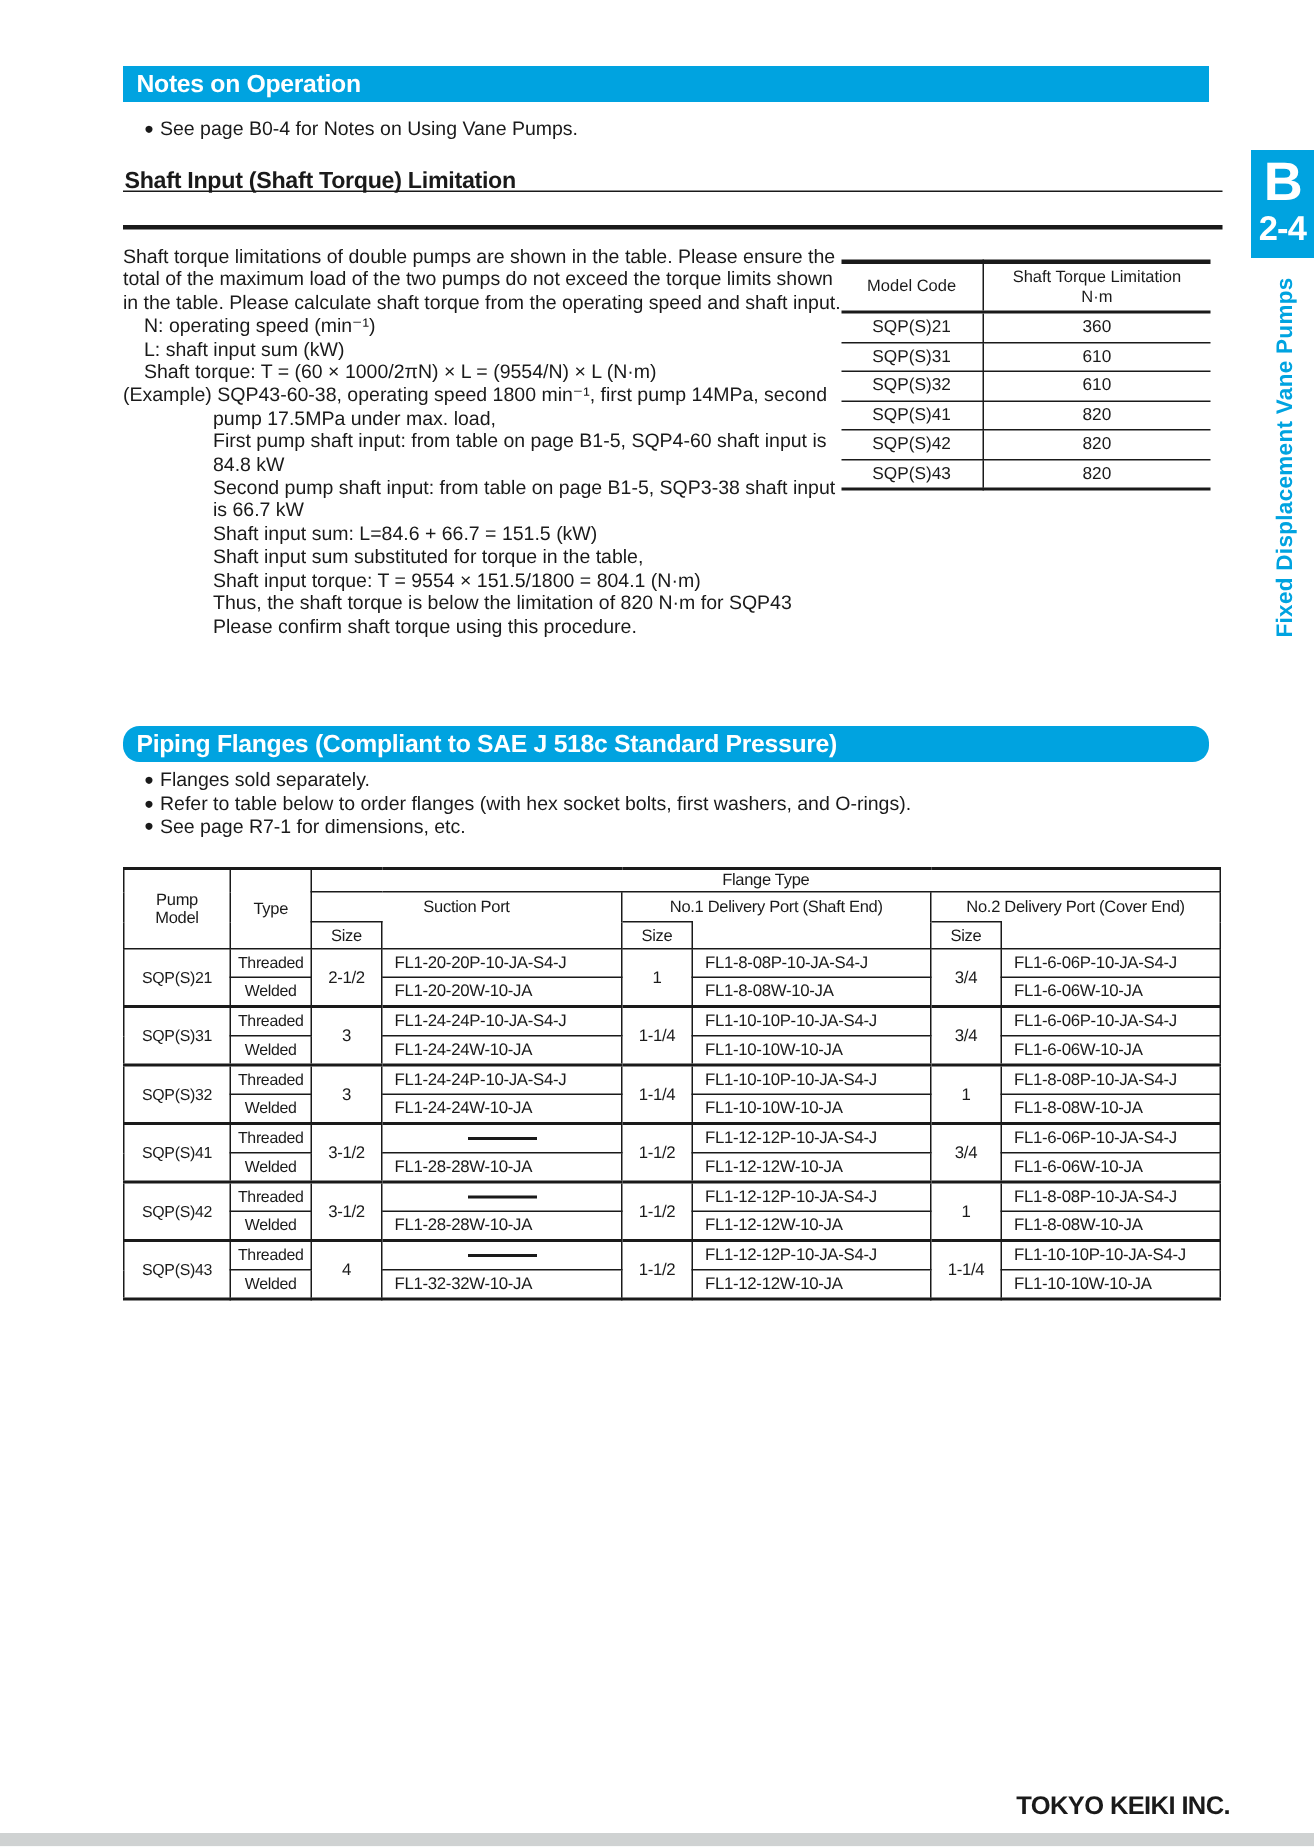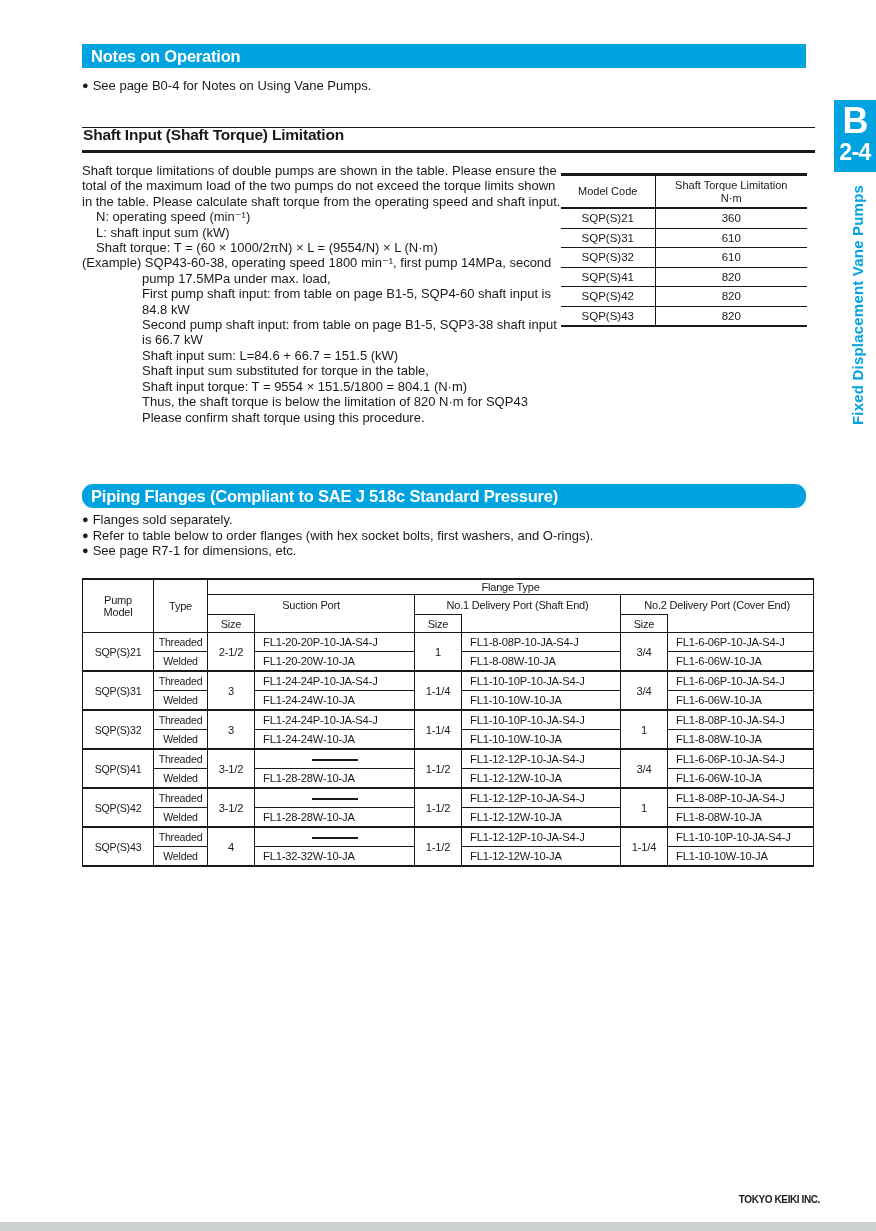--- a/index.html
+++ b/index.html
@@ -6,27 +6,27 @@
   html,body{margin:0;padding:0;background:#fff;}
   .page{position:relative;width:876px;height:1231px;background:#fff;overflow:hidden;
         font-family:"Liberation Sans","DejaVu Sans",sans-serif;color:var(--ink);}
 
   .bar{position:absolute;left:82px;width:724px;height:24px;background:var(--accent);
        color:#fff;font-weight:bold;font-size:16.5px;line-height:24px;padding-left:9px;
        letter-spacing:-0.2px;box-sizing:border-box;}
   #notes-bar{top:44px;}
   #piping-bar{top:484px;border-radius:11px;}
 
-  .bullet-line{position:absolute;left:82px;font-size:13px;line-height:15.5px;}
+  .bullet-line{position:absolute;left:96px;font-size:13px;line-height:15.5px;}
   .bullet-line .dot{font-size:11px;margin-right:4px;vertical-align:1px;}
 
   .rule{position:absolute;left:82px;width:733px;background:var(--ink);}
   #rule-top{top:127px;height:1px;}
   #rule-bot{top:150px;height:2.5px;}
-  #sec-title{position:absolute;left:83px;top:126px;font-size:15.5px;font-weight:bold;letter-spacing:-0.2px;}
+  #sec-title{position:absolute;left:83px;top:112px;font-size:15.5px;font-weight:bold;letter-spacing:-0.2px;}
 
   .paragraph{position:absolute;left:82px;top:163px;width:500px;font-size:13px;}
   .pline{line-height:15.4px;white-space:nowrap;}
   .pline.ind1{padding-left:14px;}
   .pline.ind2{padding-left:60px;}
 
   
   .torque{position:absolute;left:561px;top:173px;width:246px;border-collapse:collapse;
           table-layout:fixed;font-size:11.5px;border-top:3px solid var(--ink);border-bottom:2px solid var(--ink);}
   .torque th,.torque td{font-weight:normal;text-align:center;padding:0;}
@@ -56,21 +56,21 @@
   .flange th.port{border-bottom:none;}
   .flange th.open{border-top:none;}
   .flange th .l{display:block;line-height:12px;}
   .flange td{height:18px;font-size:11.2px;}
   .flange td.part{text-align:left;padding-left:8px;}
   .flange td.model,.flange td.type{font-size:10.6px;}
   .flange tr.gsep td{border-top:2px solid var(--ink);}
   .dash{display:inline-block;width:46px;height:2px;background:var(--ink);vertical-align:middle;}
   .flange td.dashcell{text-align:center;padding-left:0;}
 
-  .footer{position:absolute;right:56px;top:1194px;font-size:10px;font-weight:bold;letter-spacing:-0.4px;}
+  .footer{position:absolute;right:56px;top:1194px;font-size:17px;font-weight:bold;letter-spacing:-0.4px;}
   .bottom-strip{position:absolute;left:0;bottom:0;width:876px;height:9px;background:#cfd2d2;}
 </style>
 </head>
 <body>
 
 <div class="page">
 
   <div class="bar" id="notes-bar">
     <span>Notes on Operation</span>
   </div>

